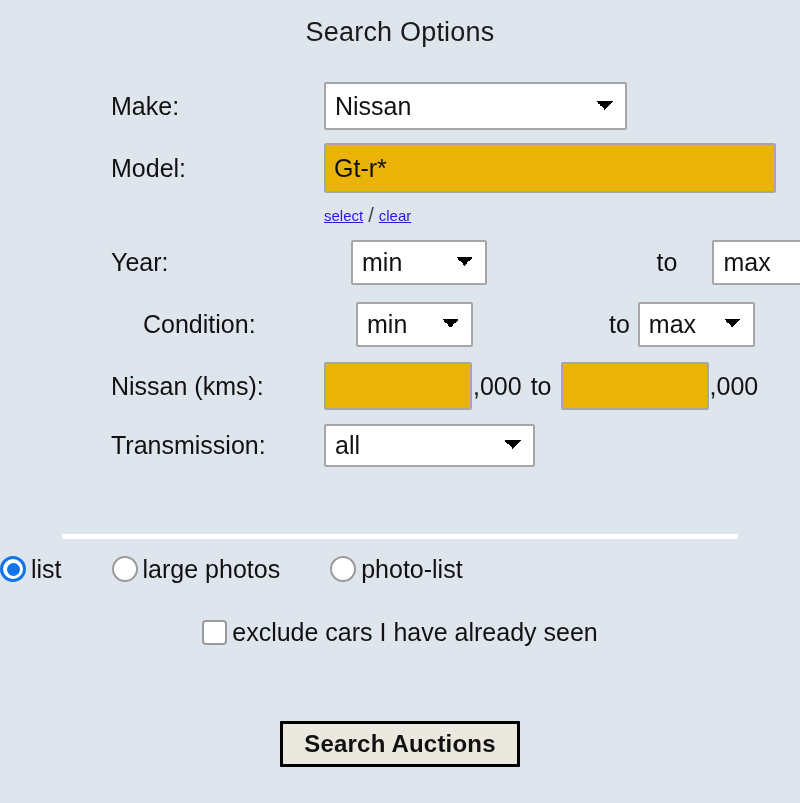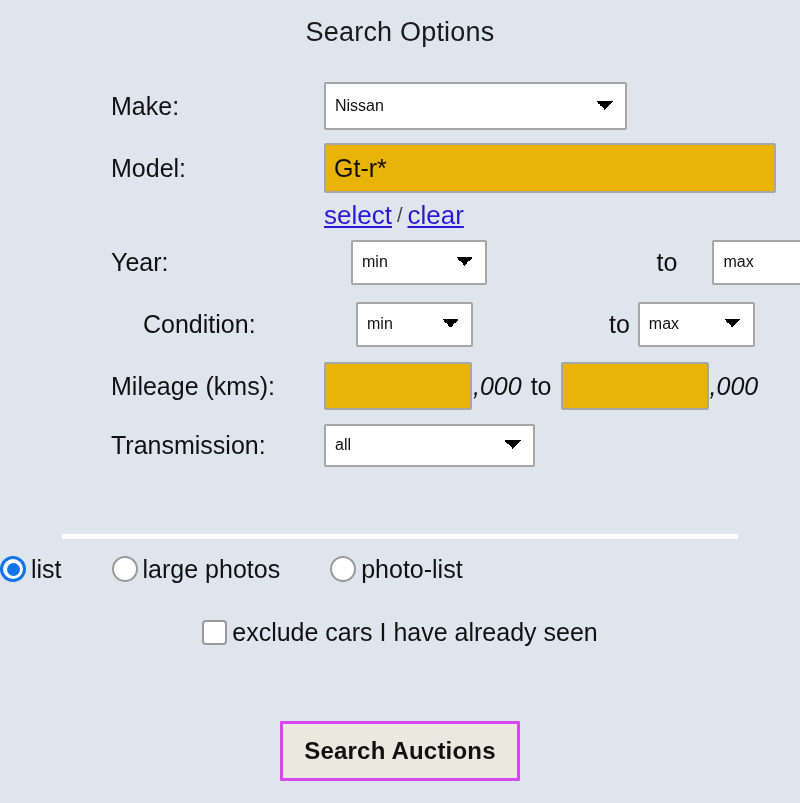--- a/index.html
+++ b/index.html
@@ -64,21 +64,21 @@
   
   .sel {
     appearance: none;
     -webkit-appearance: none;
     -moz-appearance: none;
     background: #ffffff;
     border: 2px solid #a6a6a6;
     border-radius: 2px;
     box-sizing: border-box;
     font-family: "Liberation Sans", sans-serif;
-    font-size: 16px;
+    font-size: 25px;
     color: #111111;
     padding: 0 34px 0 9px;
     line-height: 1;
     background-image:
       linear-gradient(45deg, transparent 50%, #000 50%),
       linear-gradient(135deg, #000 50%, transparent 50%);
     background-position:
       calc(100% - 20px) calc(50% - 1px),
       calc(100% - 12px) calc(50% - 1px);
     background-size: 9px 9px, 9px 9px;
@@ -110,31 +110,30 @@
     color: #111111;
     line-height: 1;
   }
   .gap-year-to { width: 116px; flex: 0 0 116px; }
   .gap-cond-to { width: 136px; flex: 0 0 136px; }
   .thousands {
     font-size: 25px;
     color: #111111;
     line-height: 1;
     margin-left: 1px;
-    font-style: italic;
   }
   .mileage-to {
     margin: 0 9px 0 9px;
   }
 
   
   .link {
     color: #2a18d8;
     text-decoration: underline;
-    font-size: 26px;
+    font-size: 15px;
     cursor: pointer;
   }
   .link-sep {
     color: #444444;
     font-size: 20px;
     margin: 0 5px;
   }
 
   
   .divider {
@@ -232,23 +231,23 @@
   .button-row {
     position: absolute;
     left: 0;
     top: 721px;
     width: 800px;
     display: flex;
     justify-content: center;
   }
   .submit-btn {
     width: 240px;
-    height: 60px;
+    height: 46px;
     background: #ebe8e0;
-    border: 3px solid #d946ef;
+    border: 3px solid #000000;
     border-radius: 1px;
     font-family: "Liberation Sans", sans-serif;
     font-size: 24px;
     font-weight: bold;
     color: #111111;
     cursor: pointer;
     letter-spacing: 0.2px;
     padding: 0;
   }
 </style>
@@ -295,21 +294,21 @@
       <option>min</option>
     </select>
     <span class="gap-cond-to"></span>
     <span class="to-word">to</span>
     <select class="sel sel-cond" style="margin-left:8px">
       <option>max</option>
     </select>
   </div>
 
   <div class="form-row row-mileage">
-    <span class="field-label label-slot">Mileage (kms):</span>
+    <span class="field-label label-slot">Nissan (kms):</span>
     <input class="txt txt-mileage" type="text" value="" style="">
     <span class="thousands">,000</span>
     <span class="to-word mileage-to">to</span>
     <input class="txt txt-mileage" type="text" value="" style="">
     <span class="thousands">,000</span>
   </div>
 
   <div class="form-row row-trans">
     <span class="field-label label-slot">Transmission:</span>
     <select class="sel sel-trans">

